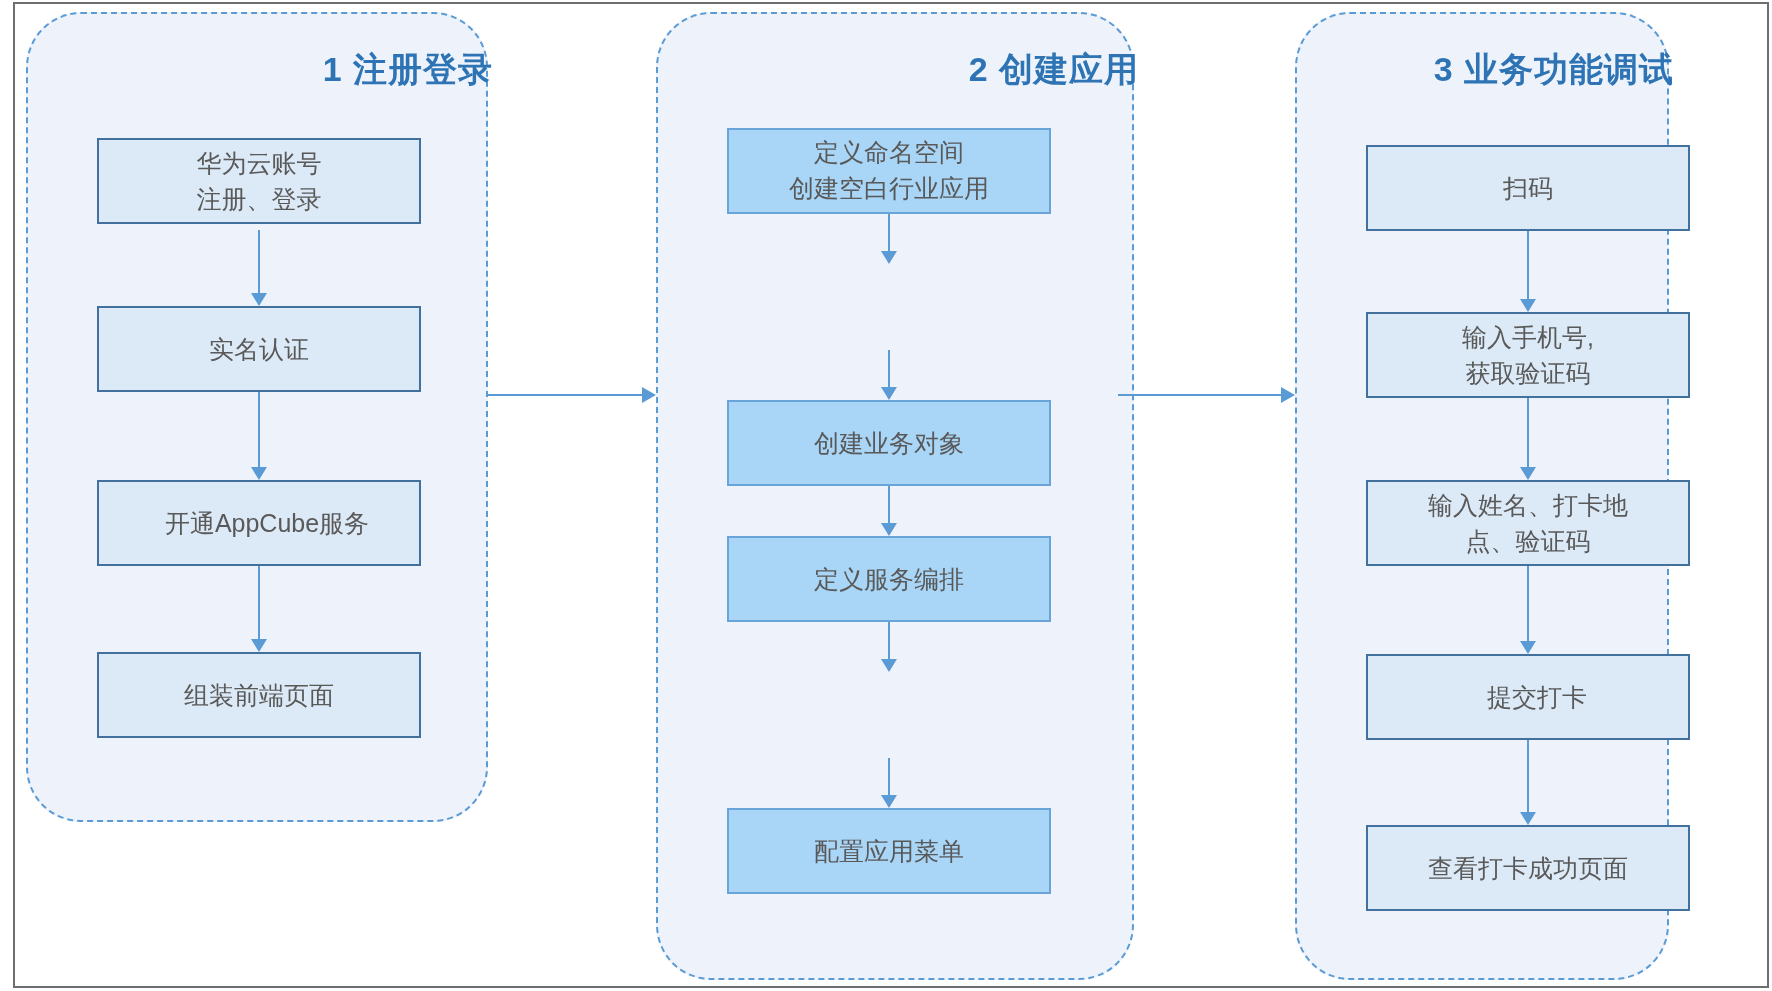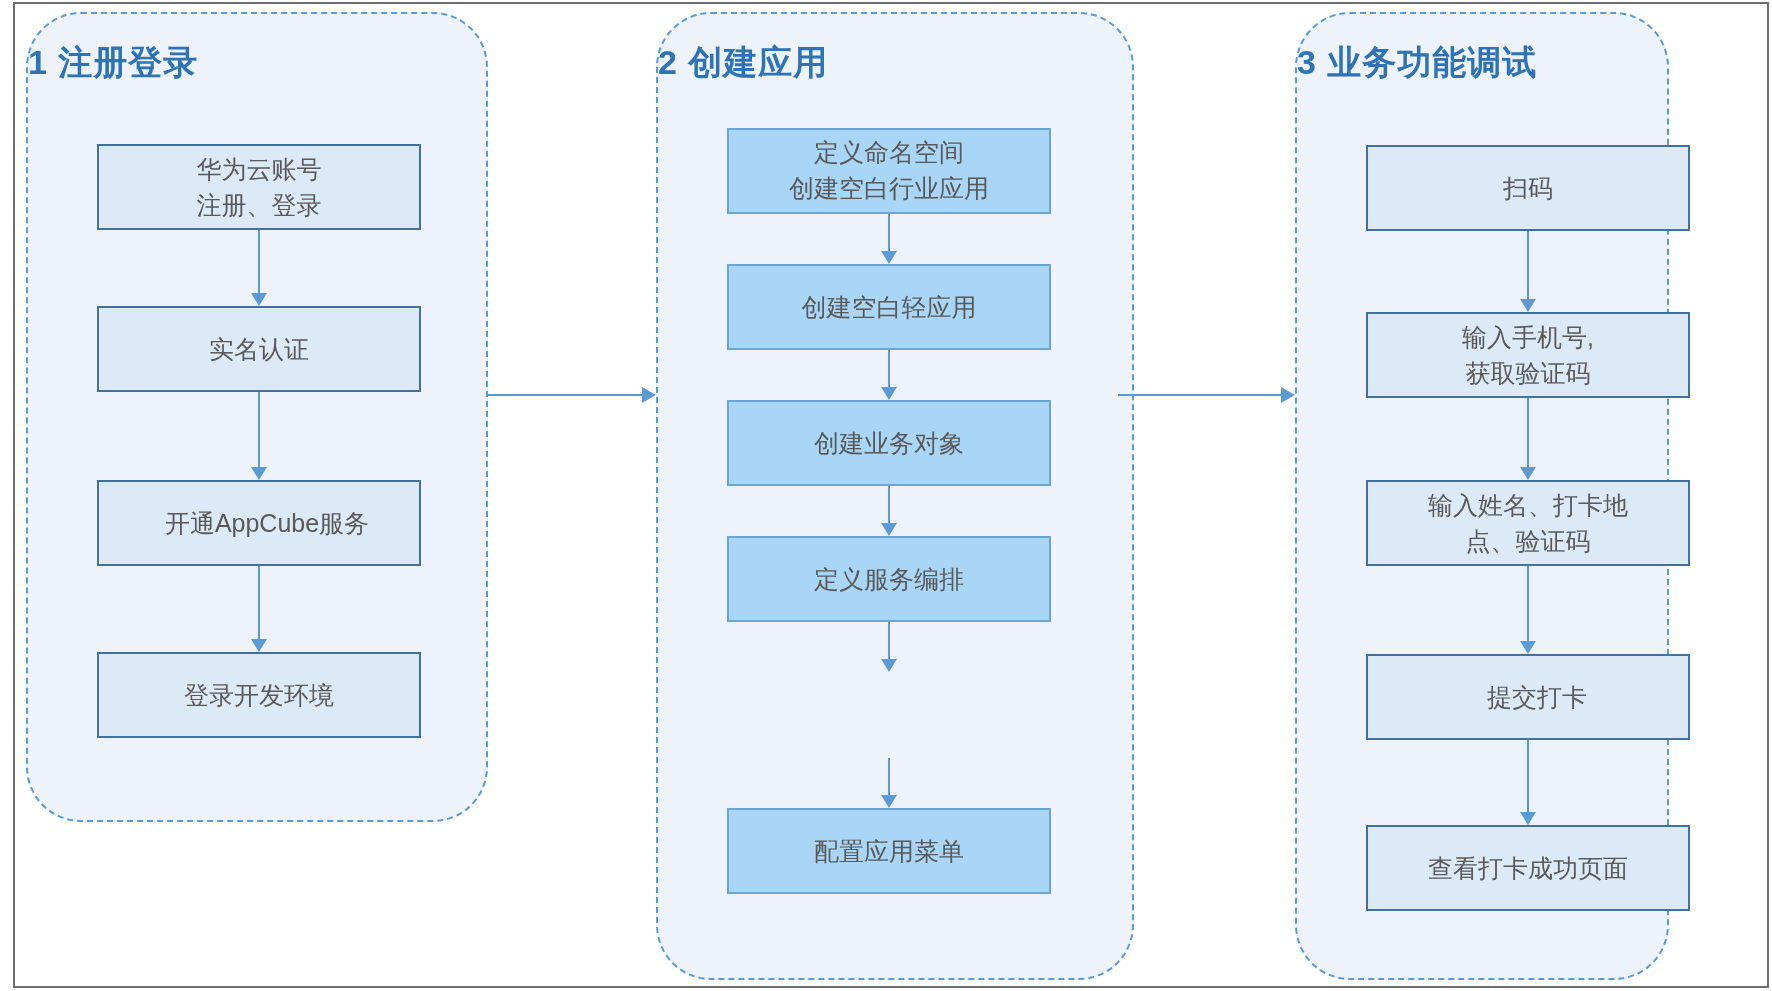--- a/index.html
+++ b/index.html
@@ -10,22 +10,22 @@
   }
   .frame{
     position:absolute;left:13px;top:2px;width:1756px;height:986px;
     border:2px solid #6e6e6e;box-sizing:border-box;background:#ffffff;
   }
   .stage{
     position:absolute;box-sizing:border-box;
     border:2px dashed #5b9bd5;border-radius:55px;background:#eef3fb;
   }
   .stage-title{
-    position:absolute;left:0;top:26px;width:100%;margin:0;
-    text-align:left;font-size:34px;font-weight:bold;color:#2e74b5;
+    position:absolute;left:0;top:26px;width:100%;margin:7px;
+    text-align:right;font-size:34px;font-weight:bold;color:#2e74b5;
     letter-spacing:1px;
   }
   .box{
     position:absolute;left:69px;width:324px;height:86px;box-sizing:border-box;
     display:flex;align-items:center;justify-content:center;
     text-align:center;font-size:25px;line-height:1.45;color:#595959;
     white-space:pre-line;
   }
   .box-light{background:#dce9f6;border:2px solid #41719c;}
   .box-bright{background:#a9d6f7;border:2px solid #6aa5da;}
@@ -45,58 +45,57 @@
   }
 </style>
 </head>
 <body>
 
 <div class="frame"></div>
 
 <section class="stage" style="left:26px;top:12px;width:462px;height:810px;">
   <h2 class="stage-title">1 注册登录</h2>
 
-  <div class="box box-light" style="top:130px;">华为云账号
+  <div class="box box-light" style="top:124px;">华为云账号
 注册、登录</div>
   <div class="varrow" style="left:223px;top:216px;height:76px;">
     <i class="line"></i>
       <i class="head"></i>
   </div>
 
   <div class="box box-light" style="top:292px;">实名认证</div>
   <div class="varrow" style="left:223px;top:378px;height:88px;">
     <i class="line"></i>
       <i class="head"></i>
   </div>
 
   <div class="box box-light" style="top:466px;padding-left:16px;">开通AppCube服务</div>
   <div class="varrow" style="left:223px;top:552px;height:86px;">
     <i class="line"></i>
       <i class="head"></i>
   </div>
 
-  <div class="box box-light" style="top:638px;">登录开发环境</div>
+  <div class="box box-light" style="top:638px;">组装前端页面</div>
 </section>
 
 <div class="harrow" style="left:488px;top:387px;width:168px;">
   <i class="line"></i>
     <i class="head"></i>
 </div>
 
 <section class="stage" style="left:656px;top:12px;width:478px;height:968px;">
   <h2 class="stage-title">2 创建应用</h2>
 
   <div class="box box-bright" style="top:114px;font-family:Liberation Serif, serif;">定义命名空间
 创建空白行业应用</div>
   <div class="varrow" style="left:223px;top:200px;height:50px;">
     <i class="line"></i>
       <i class="head"></i>
   </div>
 
-  <div class="box box-bright" style="top:250px;">创建空白轻应用</div>
   <div class="varrow" style="left:223px;top:336px;height:50px;">
     <i class="line"></i>
       <i class="head"></i>
   </div>
 
   <div class="box box-bright" style="top:386px;">创建业务对象</div>
   <div class="varrow" style="left:223px;top:472px;height:50px;">
     <i class="line"></i>
       <i class="head"></i>
   </div>

